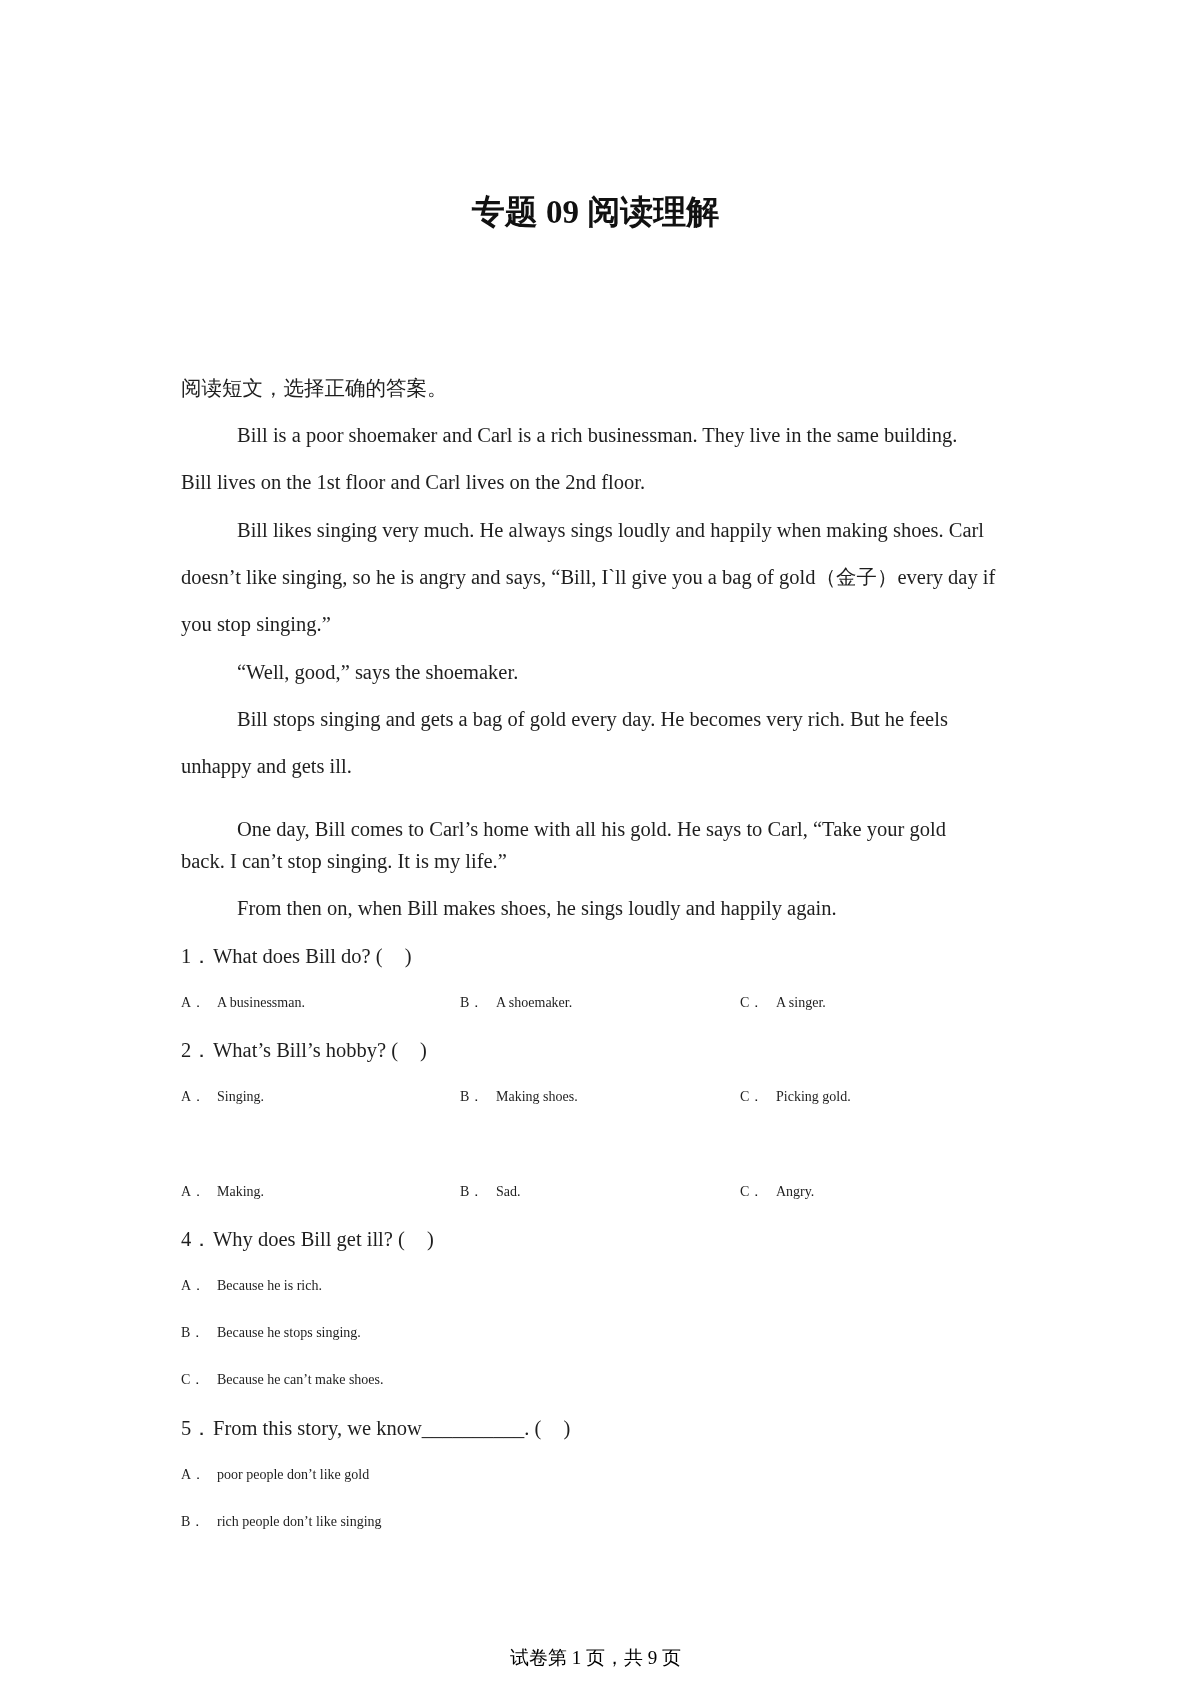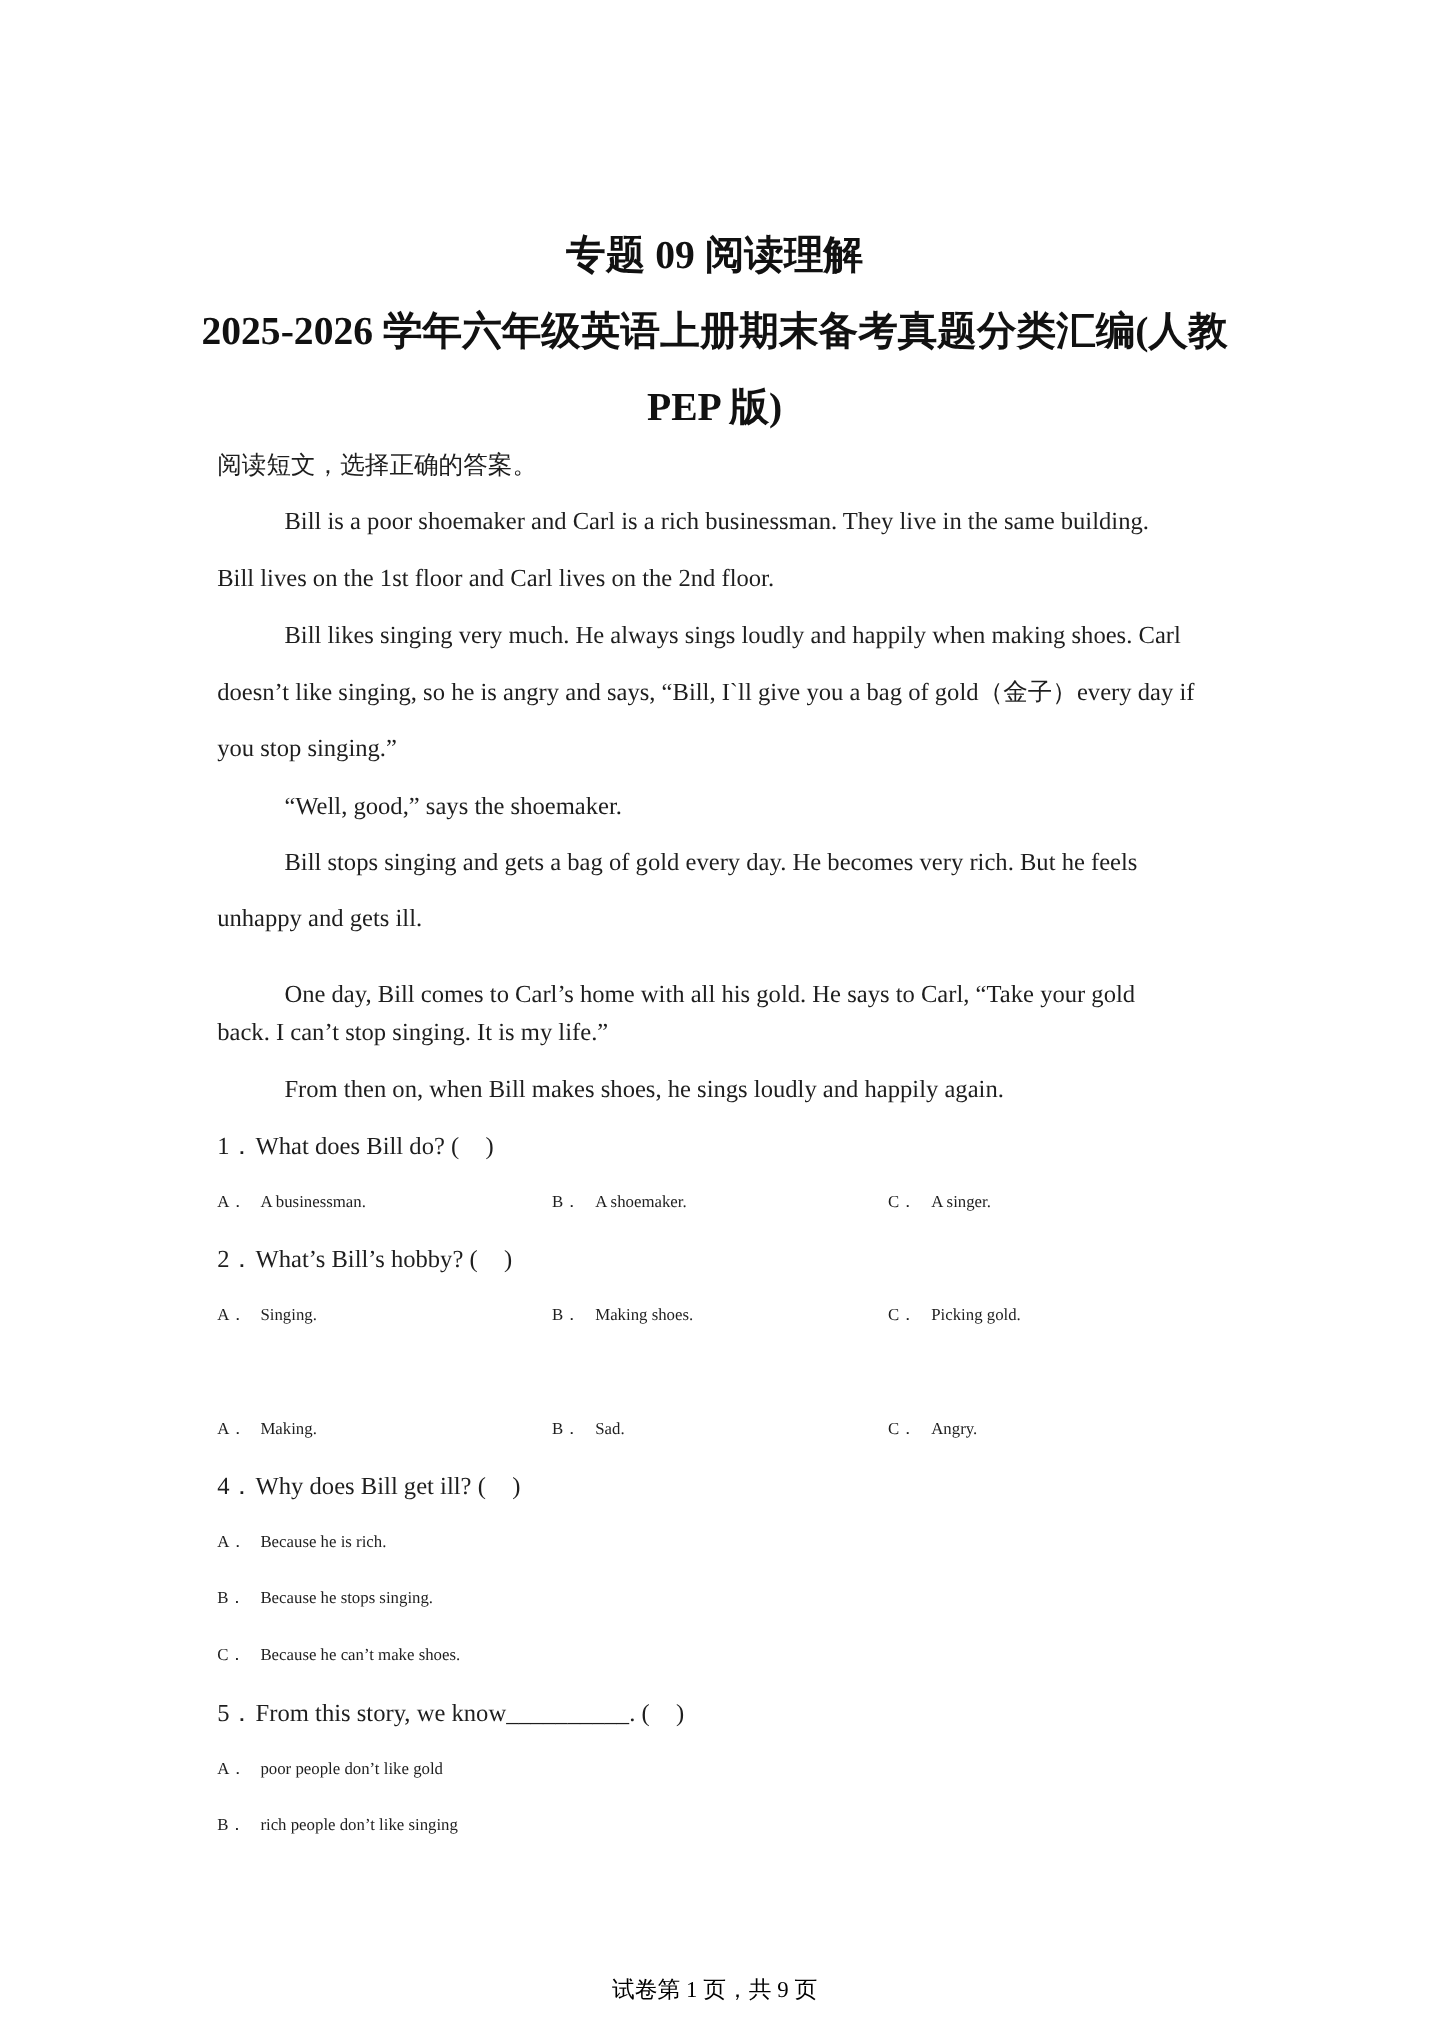--- a/index.html
+++ b/index.html
@@ -27,22 +27,20 @@
     position: absolute; left: 0; width: 1191px; text-align: center;
     font-size: 19px; color: #000000;
   }
 </style>
 </head>
 <body>
 
 <div class="page">
 
   <div class="title" style="top:190px;">专题 09  阅读理解</div>
-  <div class="title" style="top:254px;">2025-2026 学年六年级英语上册期末备考真题分类汇编(人教</div>
-  <div class="title" style="top:317px;">PEP 版)</div>
 
   <div class="line" style="top:376px;">阅读短文，选择正确的答案。</div>
 
   <div>
     <div class="line indent" style="top:423px;">Bill is a poor shoemaker and Carl is a rich businessman. They live in the same building.</div>
     <div class="line" style="top:470px;">Bill lives on the 1st floor and Carl lives on the 2nd floor.</div>
     <div class="line indent" style="top:518px;">Bill likes singing very much. He always sings loudly and happily when making shoes. Carl</div>
     <div class="line" style="top:565px;">doesn’t like singing, so he is angry and says, “Bill, I`ll give you a bag of gold（金子）every day if</div>
     <div class="line" style="top:612px;">you stop singing.”</div>
     <div class="line indent" style="top:660px;">“Well, good,” says the shoemaker.</div>

